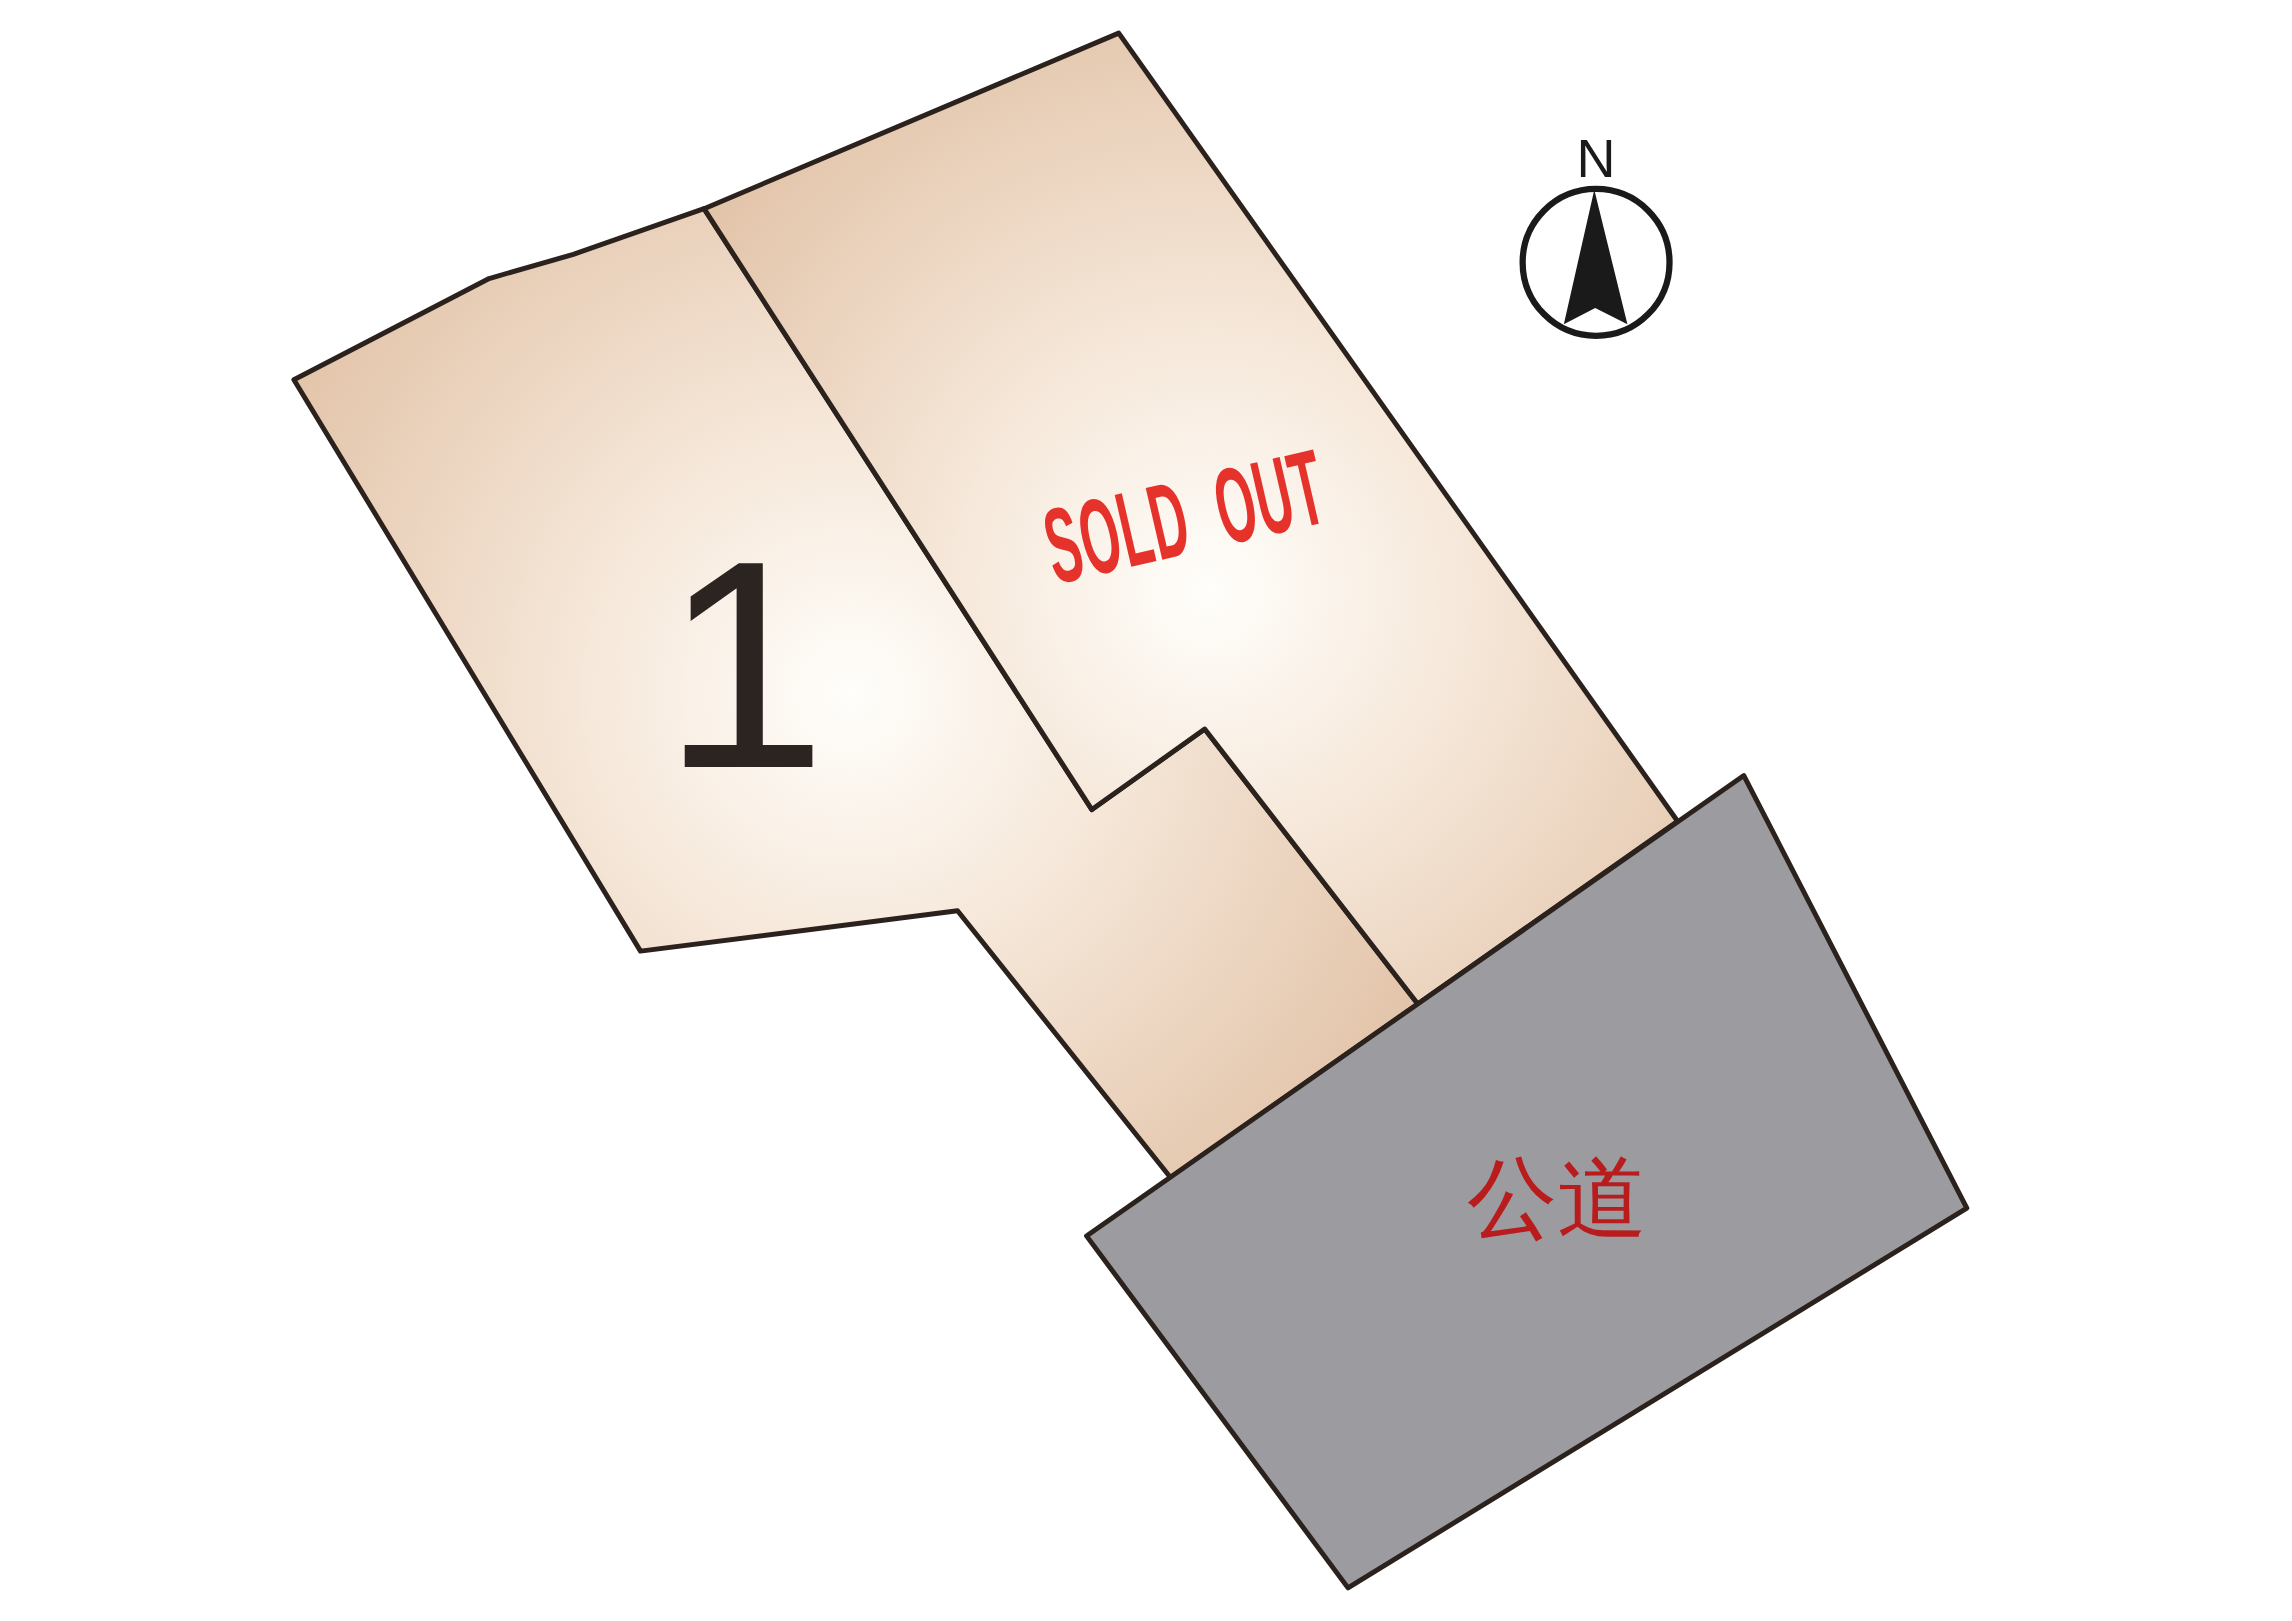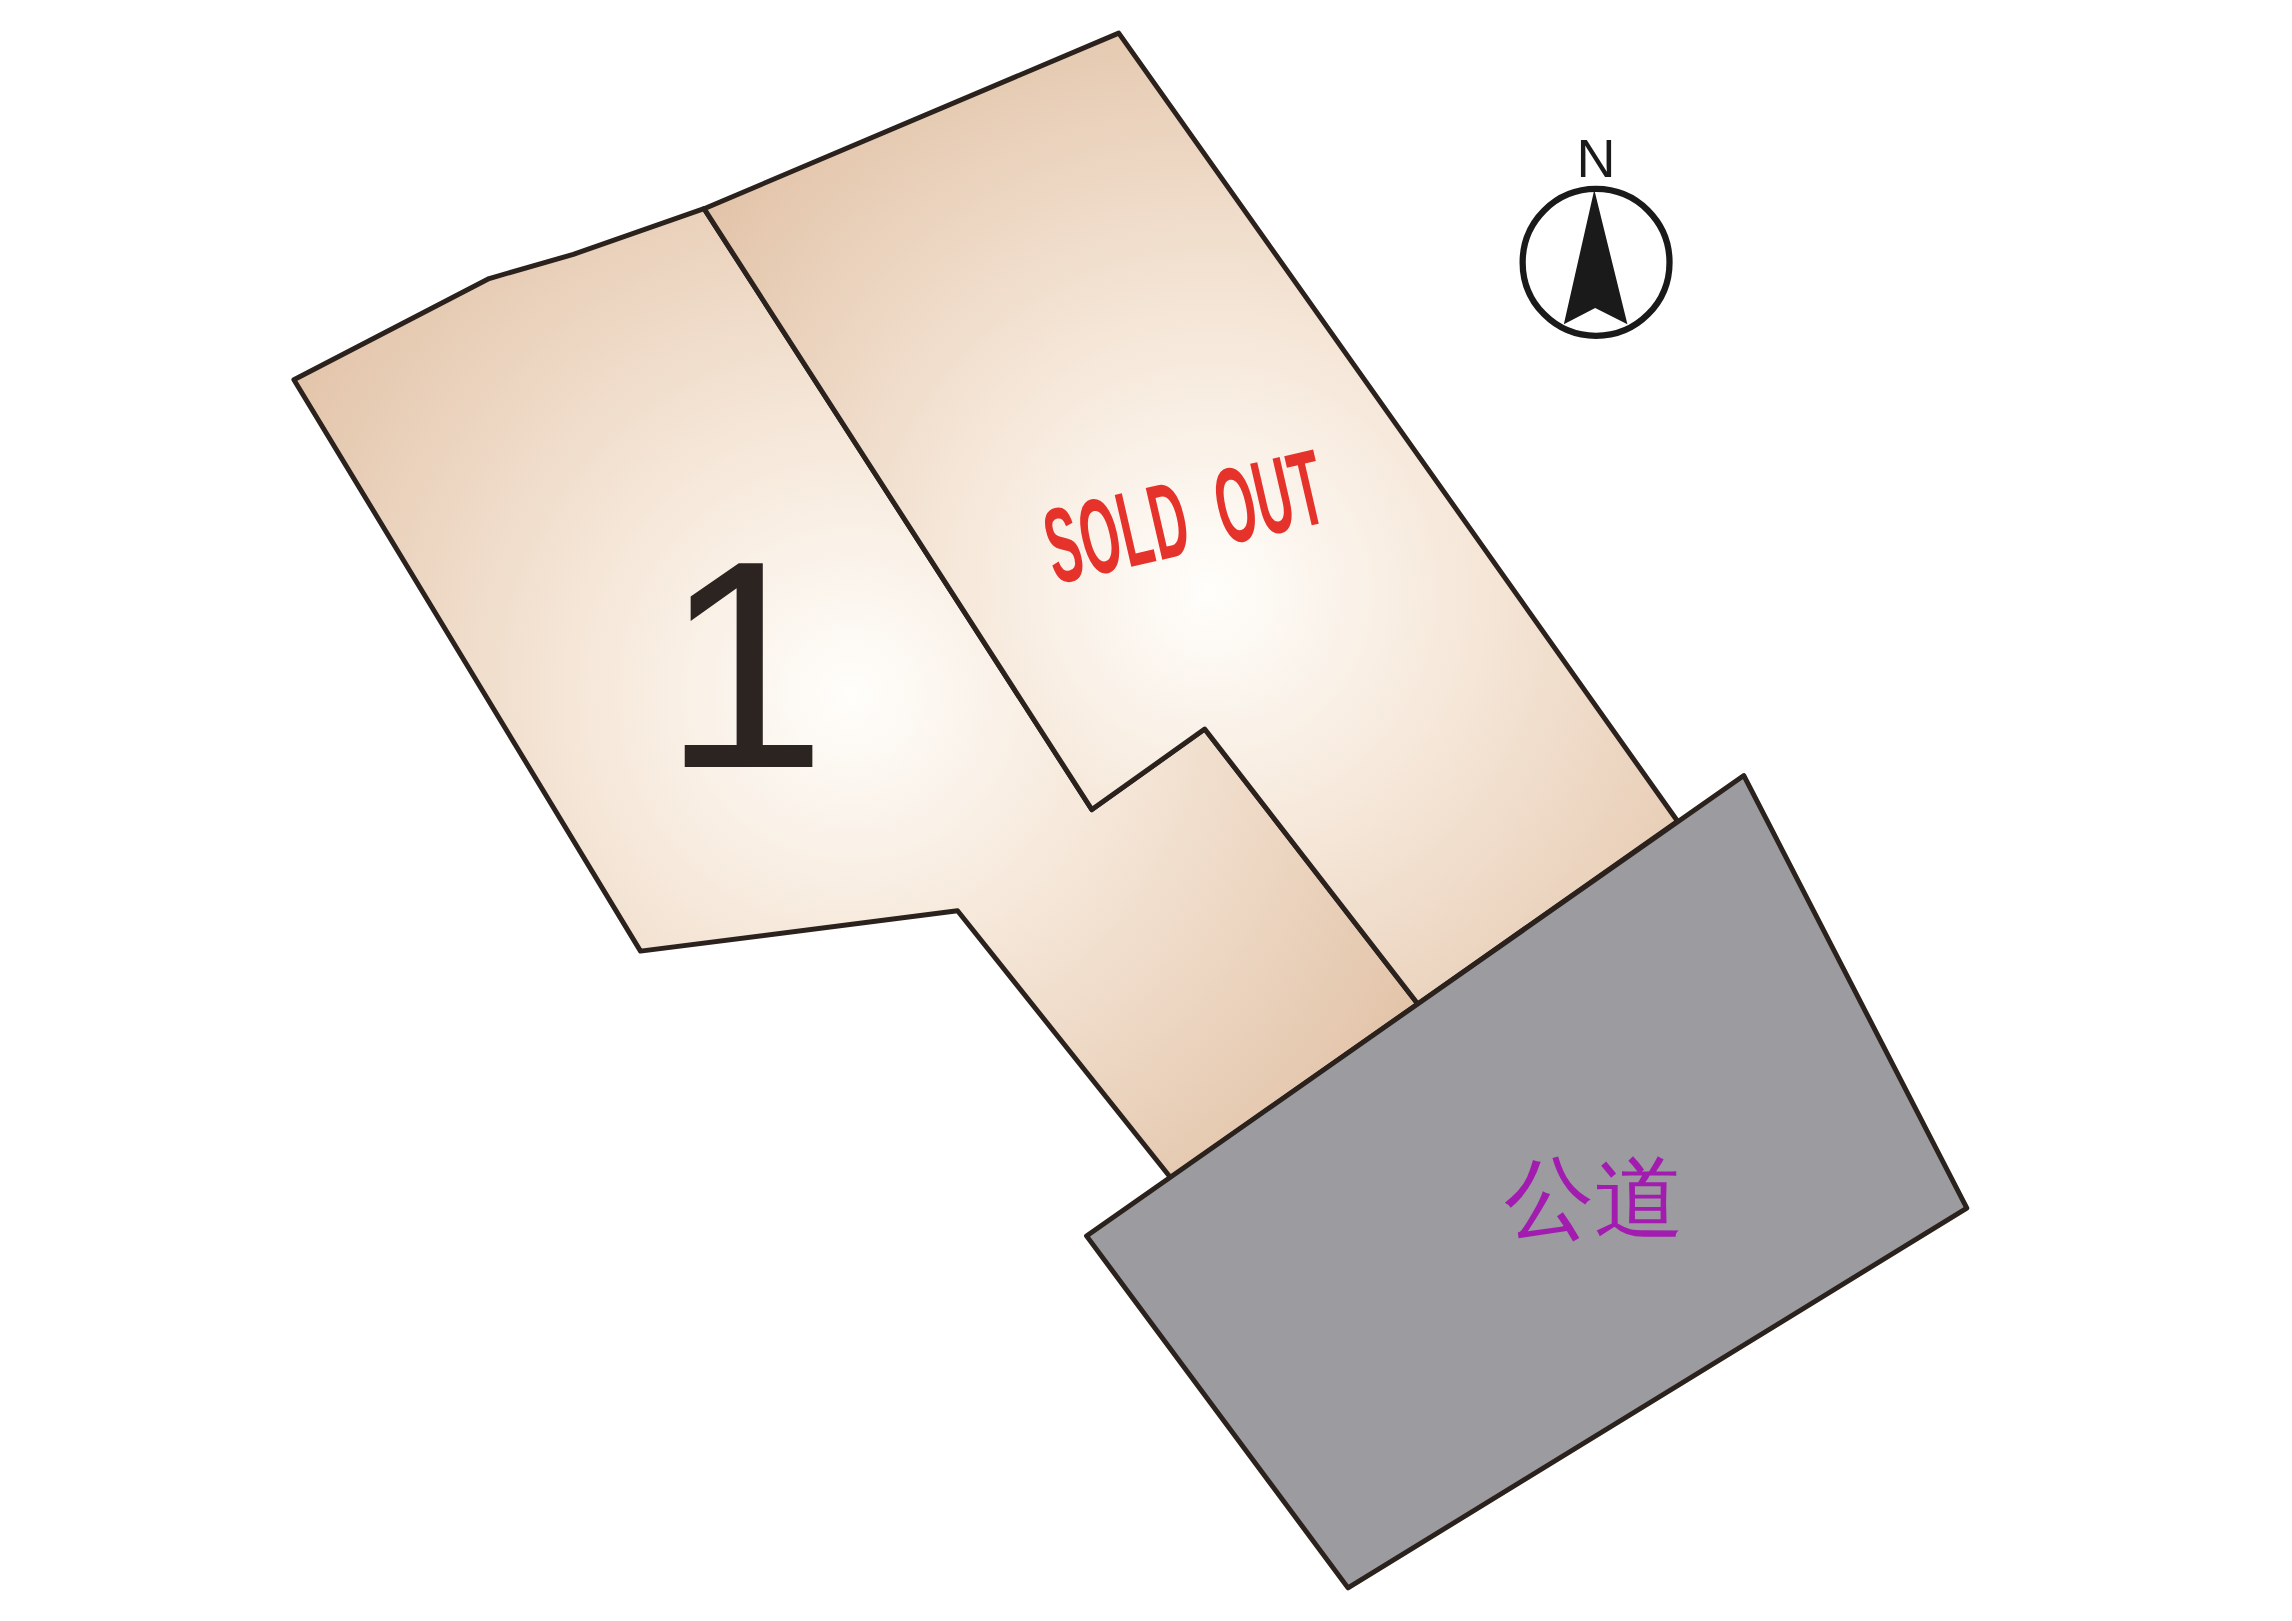--- a/index.html
+++ b/index.html
@@ -49,22 +49,21 @@
     letter-spacing: 0.02em;
     word-spacing: 0.30em;
     color: #e5332b;
   }
   #label-road {
     left: 1557px;
     top: 1198px;
     transform: translate(-50%, -50%);
     font-size: 90px;
     font-weight: 400;
-    color: #a21caf;
-    margin-left: 37px;
+    color: #b91c1c;
   }
   #label-north {
     left: 1596px;
     top: 158px;
     transform: translate(-50%, -50%);
     font-size: 54px;
     font-weight: 400;
     color: #1a1a1a;
   }
 </style>

